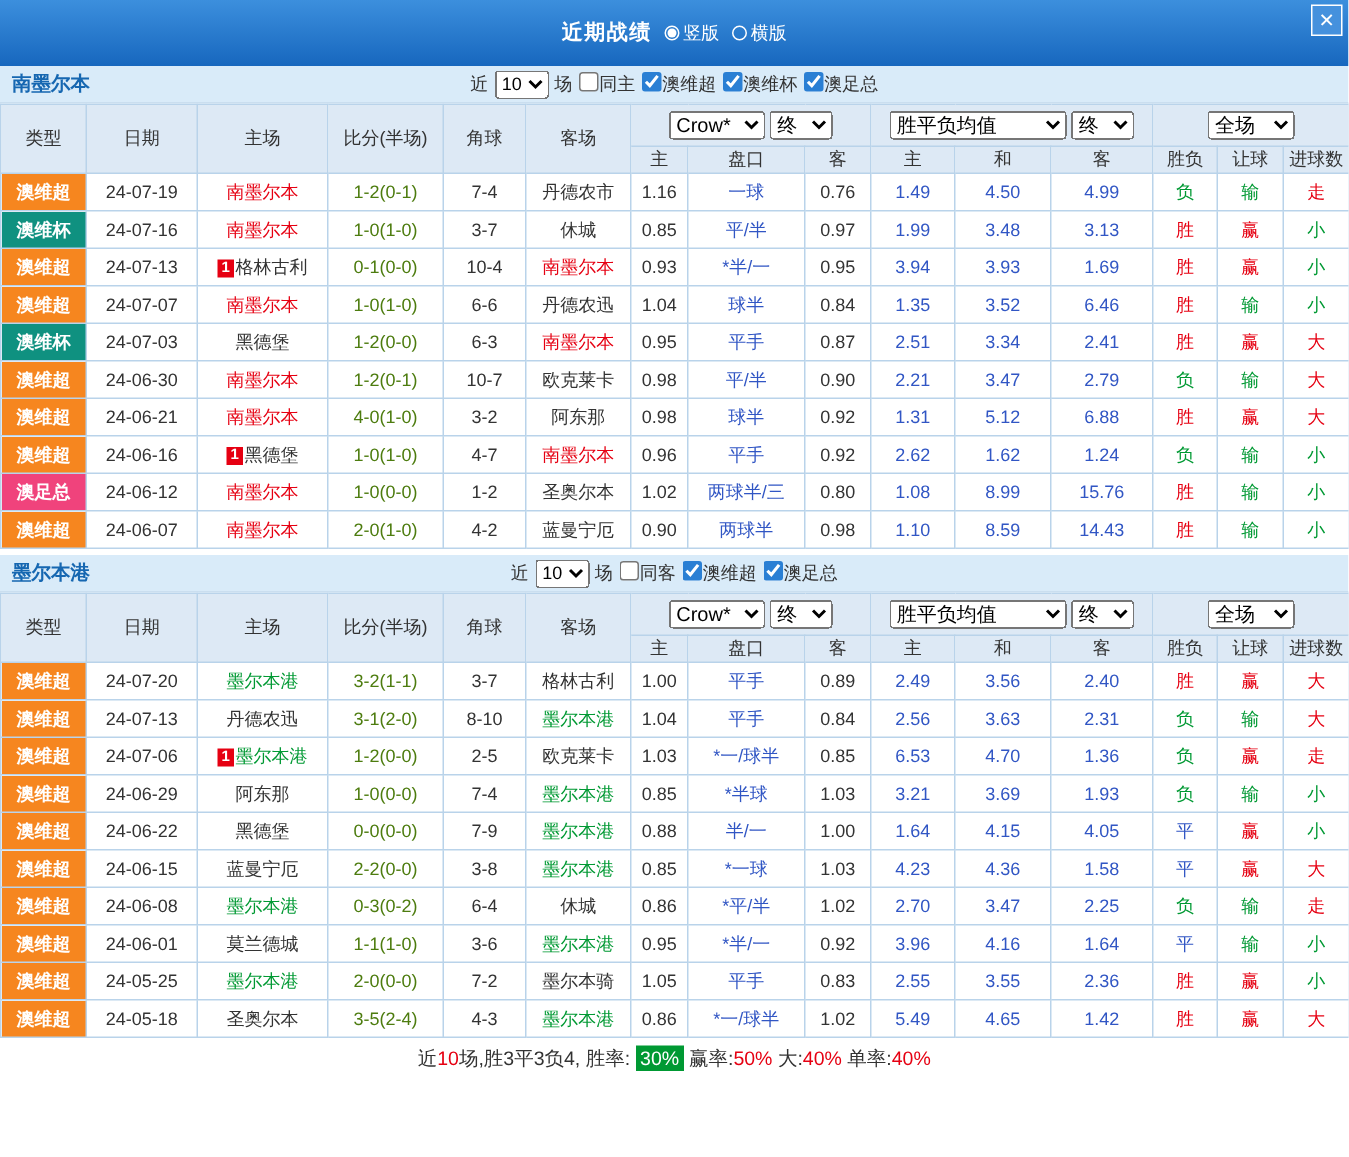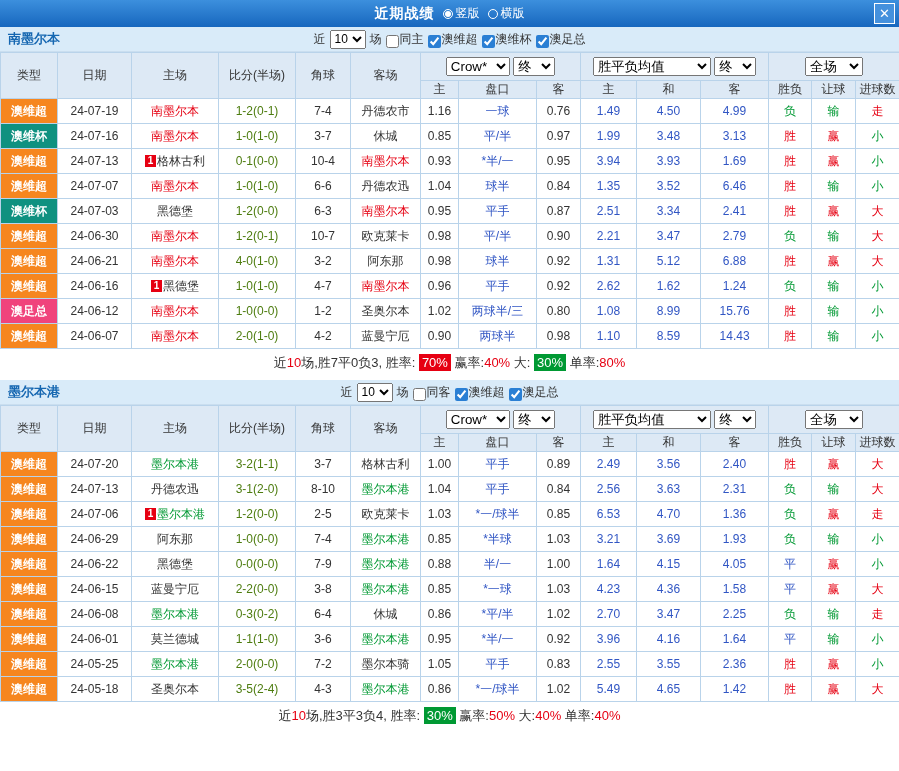--- a/index.html
+++ b/index.html
@@ -3,21 +3,21 @@
 <meta charset="utf-8">
 <style>
   * { box-sizing: border-box; }
   html,body { margin:0; padding:0; }
   body {
     width:899px; height:771px; background:#fff;
     font-family:"Liberation Sans", sans-serif; font-size:12px; color:#333;
   }
   
   .titlebar {
-    position:relative; height:27px;
+    position:relative; height:44px;
     background:linear-gradient(#3c8fdd,#1767be);
     display:flex; align-items:center; justify-content:center; gap:8px; color:#fff;
   }
   .titlebar .title { font-size:14px; font-weight:bold; letter-spacing:1px; }
   .radio-opt { display:inline-flex; align-items:center; gap:3px; cursor:pointer; font-size:12px; }
   .radio-circle {
     width:10px; height:10px; border:1px solid #fff; border-radius:50%;
     display:inline-flex; align-items:center; justify-content:center;
   }
   .radio-circle.checked::after { content:""; width:6px; height:6px; border-radius:50%; background:#fff; }
@@ -28,21 +28,21 @@
   }
   
   .band {
     position:relative; height:25px; background:#d9ebf9;
     display:flex; align-items:center; justify-content:center;
     border-bottom:1px solid #cadeef;
   }
   .band .team-name { position:absolute; left:8px; font-size:13px; font-weight:bold; color:#1667b1; }
   .filters { display:flex; align-items:center; gap:4px; }
   .filters select { height:19px; font-size:12px; }
-  .cb { display:inline-flex; align-items:flex-end; gap:1px; cursor:pointer; }
+  .cb { display:inline-flex; align-items:flex-start; gap:1px; cursor:pointer; }
   .cb input { width:13px; height:13px; margin:0; accent-color:#2a7fd4; }
   
   table.grid { width:899px; border-collapse:collapse; table-layout:fixed; }
   .grid th, .grid td {
     border:1px solid #b9d3ea; text-align:center; overflow:hidden;
     white-space:nowrap; padding:0 1px;
   }
   .grid thead th { background:#dde9f5; font-weight:normal; height:18px; color:#333; }
   .grid thead tr.sel-row th { height:28px; }
   .grid td { height:25px; background:#fff; }
@@ -326,21 +326,20 @@
           <td>0.98</td>
           <td class="mean">1.10</td>
           <td class="mean">8.59</td>
           <td class="mean">14.43</td>
           <td class="t-red">胜</td>
           <td class="t-green">输</td>
           <td class="t-green">小</td>
         </tr>
       </tbody>
   </table>
-  <div class="summary" id="summary-0"><span class="k">近</span><span class="r">10</span><span class="k">场,胜7平0负3, 胜率: </span><span class="R">70%</span><span class="k"> 赢率:</span><span class="r">40%</span><span class="k"> 大: </span><span class="G">30%</span><span class="k"> 单率:</span><span class="r">80%</span></div>
 </div>
 
 <div class="section section2">
   <div class="band">
     <span class="team-name">墨尔本港</span>
     <span class="filters">
       <span>近</span>
       <select><option>10</option></select>
       <span>场</span>
       <label class="cb">

